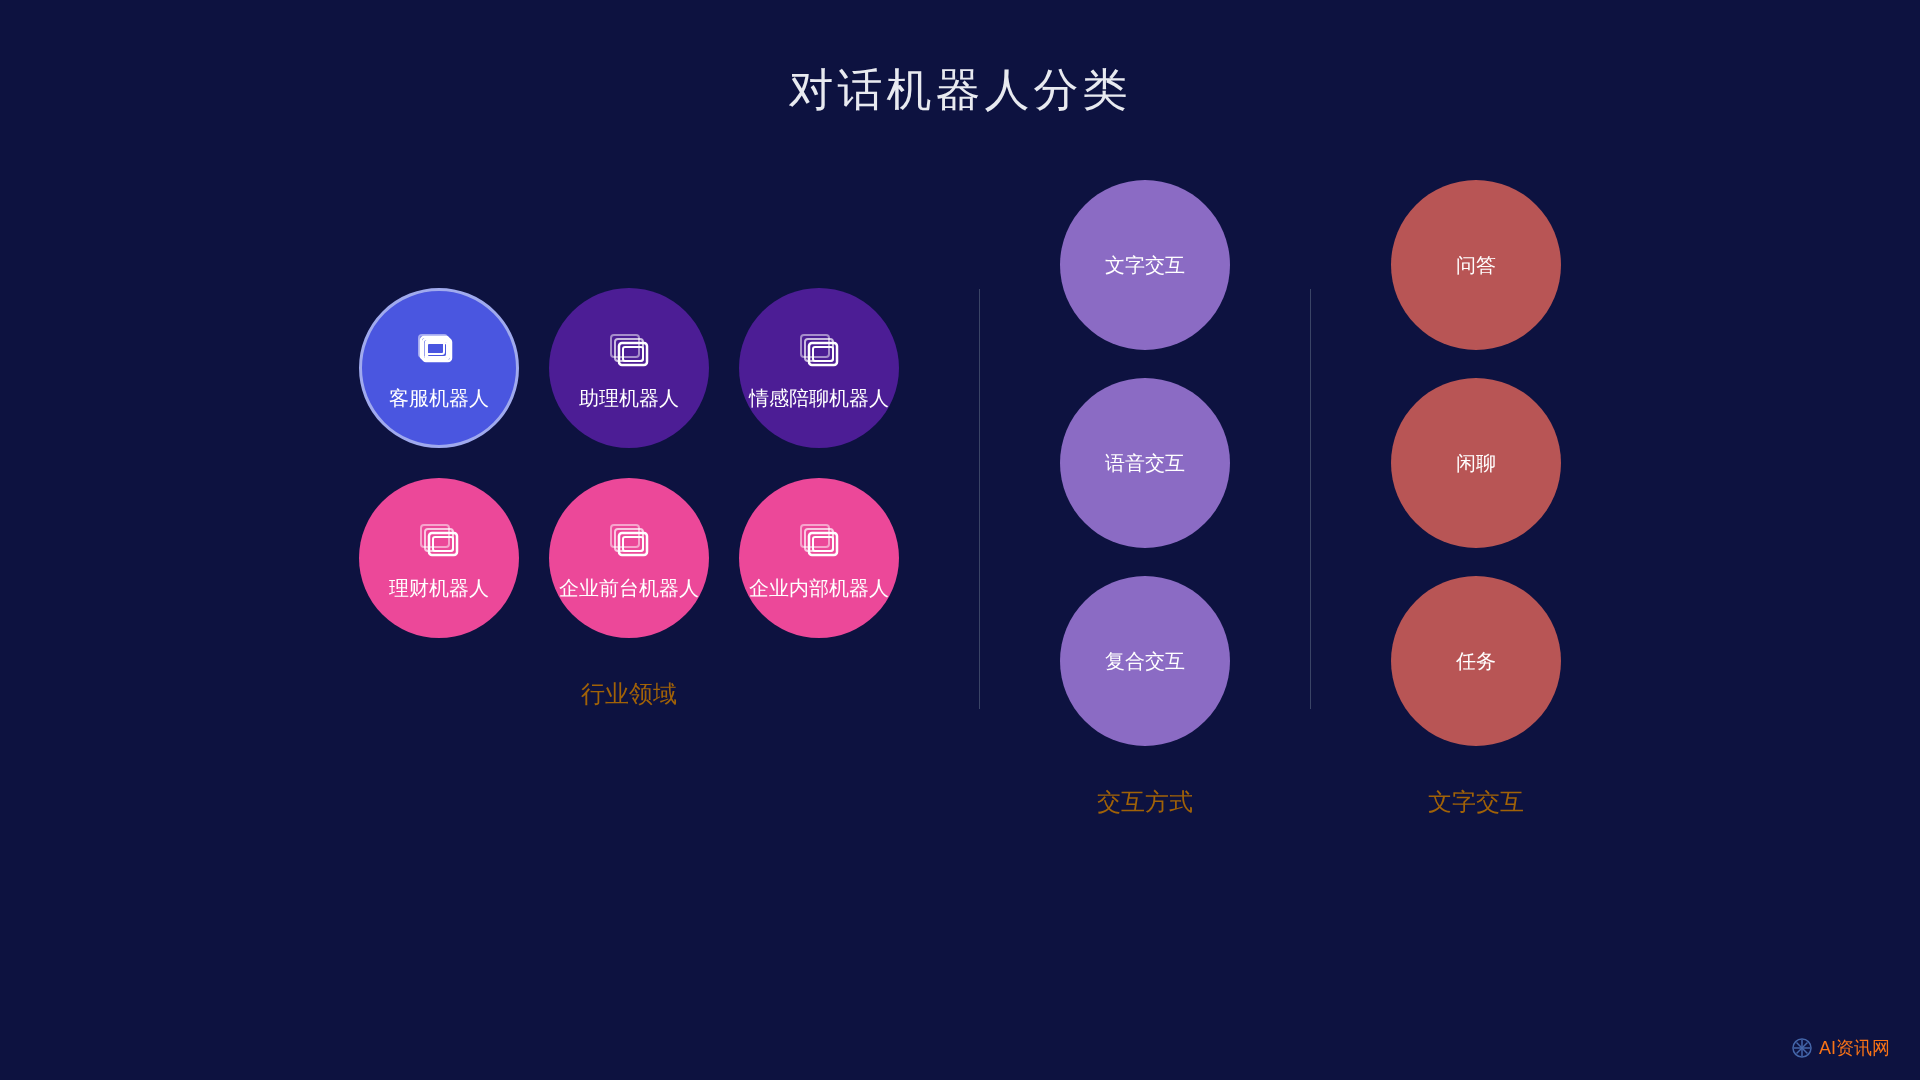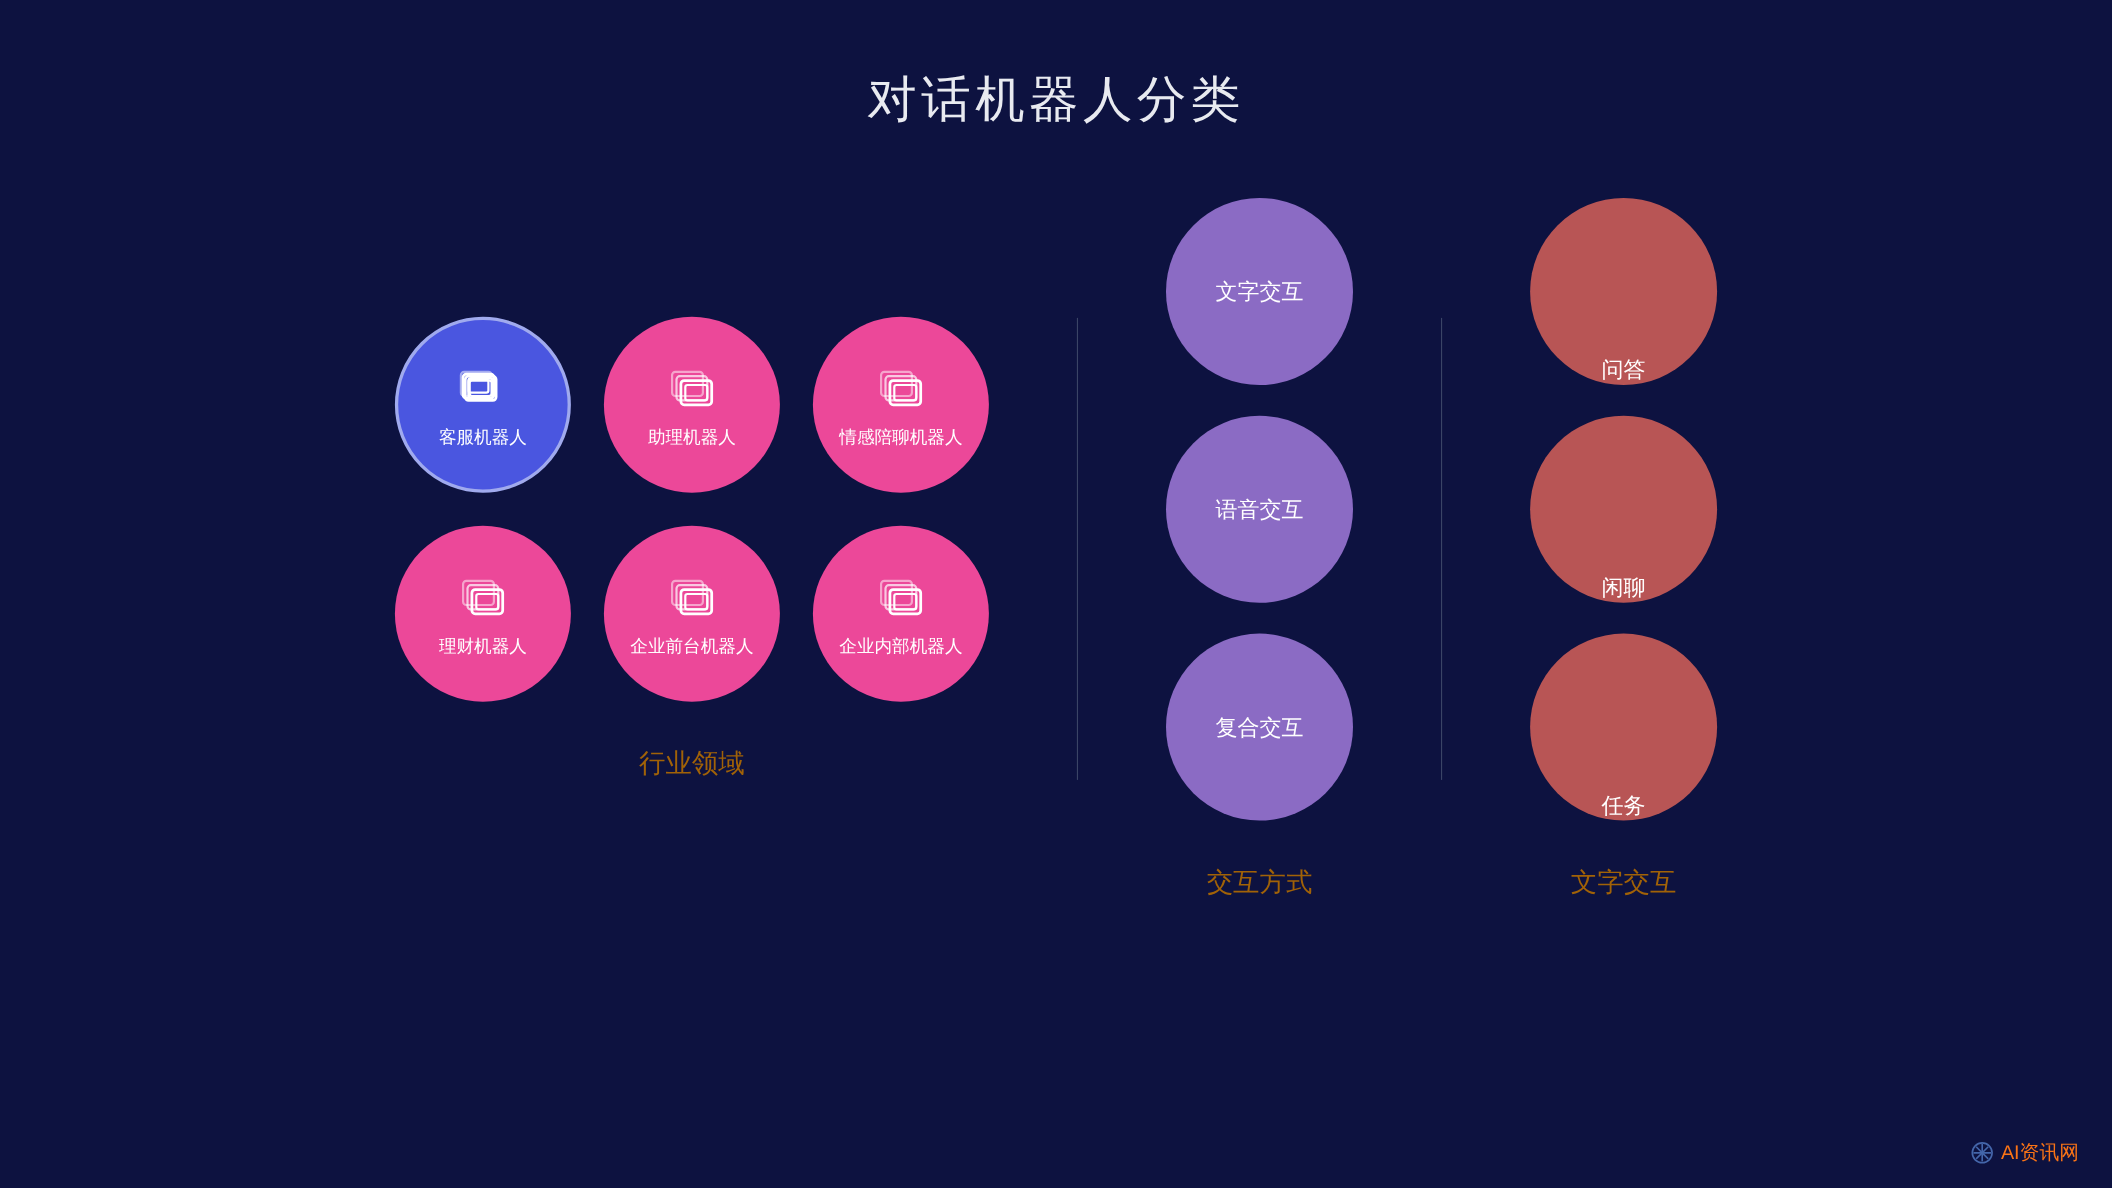--- a/index.html
+++ b/index.html
@@ -44,35 +44,35 @@
       border-radius: 50%;
       display: flex;
       flex-direction: column;
       align-items: center;
       justify-content: center;
       gap: 8px;
       cursor: pointer;
     }
 
     .circle-item.blue-dark {
-      background: #ec4899;
+      background: #4c1d95;
     }
 
     .circle-item.blue-highlighted {
       background: #4a56e0;
       border: 3px solid #a0aaee;
     }
 
     .circle-item.blue-deep {
       background: #ec4899;
     }
 
     .circle-label {
       color: #ffffff;
-      font-size: 16px;
+      font-size: 20px;
       font-weight: 400;
       text-align: center;
     }
 
     
     .circle-icon {
       width: 52px;
       height: 52px;
     }
 
@@ -107,21 +107,20 @@
 
     .circle-label-md {
       color: #ffffff;
       font-size: 20px;
       font-weight: 400;
       text-align: center;
     }
 
     .circle-item-md.red {
       background: #b85555;
-      align-items: flex-end;
     }
 
     
     .watermark {
       position: absolute;
       bottom: 20px;
       right: 30px;
       color: #f97316;
       font-size: 18px;
       display: flex;

